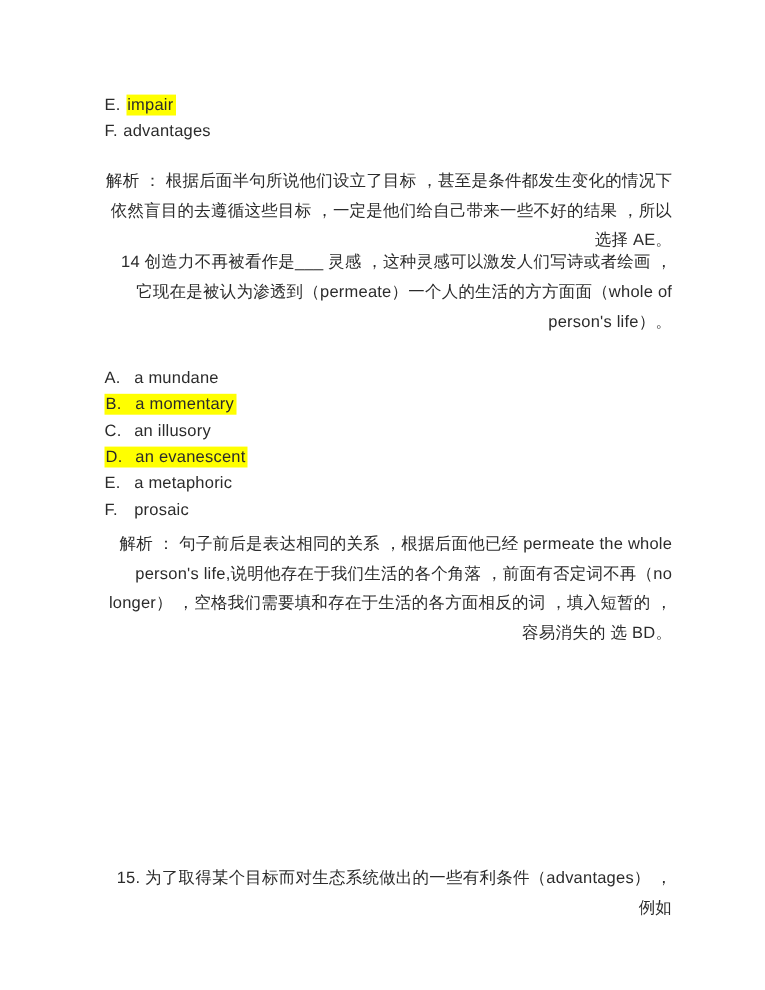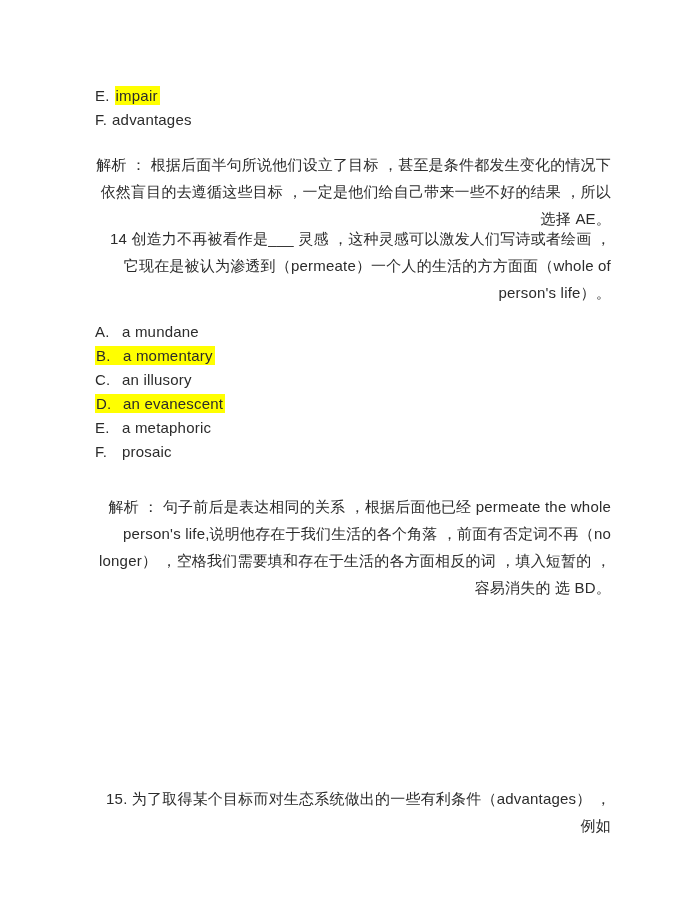--- a/index.html
+++ b/index.html
@@ -69,38 +69,38 @@
     </div>
     <div class="opt-line">
       <span class="opt-letter-tight">F.</span><span class="opt-word">advantages</span>
     </div>
   </div>
 
   <div class="block para" style="top: 151px;">解析 ： 根据后面半句所说他们设立了目标 ，甚至是条件都发生变化的情况下依然盲目的去遵循这些目标 ，一定是他们给自己带来一些不好的结果 ，所以选择 AE。</div>
 
   <div class="block para" style="top: 225px;">14  创造力不再被看作是___ 灵感 ，这种灵感可以激发人们写诗或者绘画 ， 它现在是被认为渗透到（permeate）一个人的生活的方方面面（whole of person's life）。</div>
 
-  <div class="block" style="top: 320px;">
+  <div class="block" style="top: 332px;">
     <div class="opt-row">
       <span><span class="opt-letter">A.</span><span>a mundane</span></span>
     </div>
     <div class="opt-row">
       <span class="hl"><span class="opt-letter">B.</span><span>a momentary</span></span>
     </div>
     <div class="opt-row">
       <span><span class="opt-letter">C.</span><span>an illusory</span></span>
     </div>
     <div class="opt-row">
       <span class="hl"><span class="opt-letter">D.</span><span>an evanescent</span></span>
     </div>
     <div class="opt-row">
       <span><span class="opt-letter">E.</span><span>a metaphoric</span></span>
     </div>
     <div class="opt-row">
       <span><span class="opt-letter">F.</span><span>prosaic</span></span>
     </div>
   </div>
 
-  <div class="block para" style="top: 493px;">解析 ： 句子前后是表达相同的关系 ，根据后面他已经 permeate the whole person's life,说明他存在于我们生活的各个角落 ，前面有否定词不再（no longer） ，空格我们需要填和存在于生活的各方面相反的词 ，填入短暂的 ，容易消失的 选 BD。</div>
+  <div class="block para" style="top: 481px;">解析 ： 句子前后是表达相同的关系 ，根据后面他已经 permeate the whole person's life,说明他存在于我们生活的各个角落 ，前面有否定词不再（no longer） ，空格我们需要填和存在于生活的各方面相反的词 ，填入短暂的 ，容易消失的 选 BD。</div>
 
   <div class="block para" style="top: 785px;">15. 为了取得某个目标而对生态系统做出的一些有利条件（advantages） ，例如</div>
 
 </div>
 
 </body></html>

